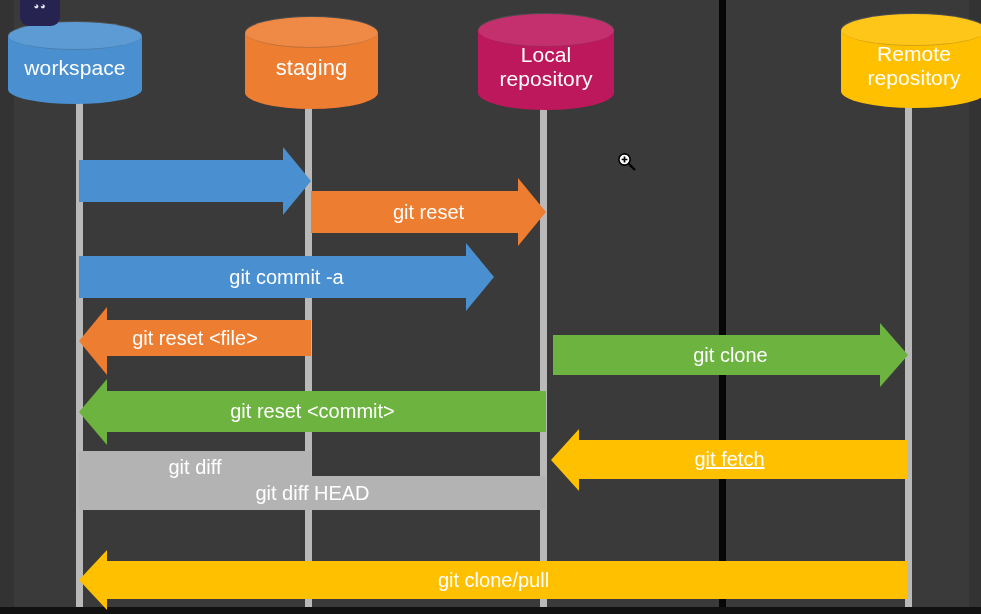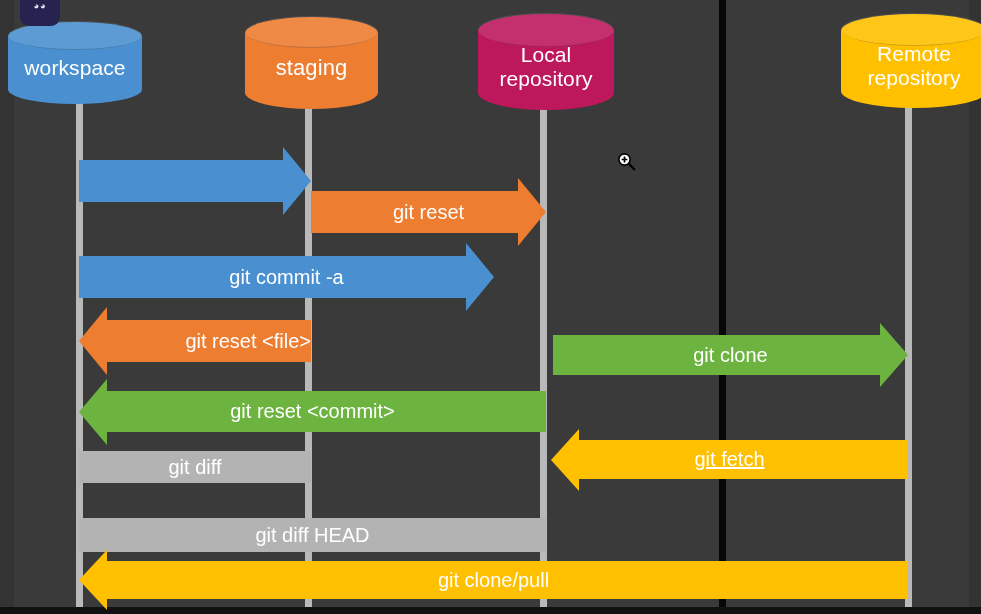--- a/index.html
+++ b/index.html
@@ -142,21 +142,21 @@
       <div class="flow" style="left: 311px; top: 191px; width: 235px; height: 42px;">
         <div class="bar-body" style="background: rgb(237, 125, 49); left: 0px; right: 28px;"></div>
         <div class="head" style="right: 0px; top: -13px; border-top: 34px solid transparent; border-bottom: 34px solid transparent; border-left: 28px solid rgb(237, 125, 49);"></div>
         <span>git reset</span>
       </div>
       <div class="flow" style="left: 79px; top: 256px; width: 415px; height: 42px;">
         <div class="bar-body" style="background: rgb(74, 144, 208); left: 0px; right: 28px;"></div>
         <div class="head" style="right: 0px; top: -13px; border-top: 34px solid transparent; border-bottom: 34px solid transparent; border-left: 28px solid rgb(74, 144, 208);"></div>
         <span>git commit -a</span>
       </div>
-      <div class="flow" style="left: 79px; top: 320px; width: 232px; height: 42px; justify-content: flex-end;">
+      <div class="flow" style="left: 79px; top: 320px; width: 232px; height: 36px;">
         <div class="bar-body" style="background: rgb(237, 125, 49); left: 28px; right: 0px;"></div>
         <div class="head" style="left: 0px; top: -13px; border-top: 34px solid transparent; border-bottom: 34px solid transparent; border-right: 28px solid rgb(237, 125, 49);"></div>
         <span>git reset &lt;file&gt;</span>
       </div>
       <div class="flow" style="left: 553px; top: 335px; width: 355px; height: 40px;">
         <div class="bar-body" style="background: rgb(108, 179, 63); left: 0px; right: 28px;"></div>
         <div class="head" style="right: 0px; top: -12px; border-top: 32px solid transparent; border-bottom: 32px solid transparent; border-left: 28px solid rgb(108, 179, 63);"></div>
         <span>git clone</span>
       </div>
       <div class="flow" style="left: 79px; top: 391px; width: 467px; height: 41px;">
@@ -166,21 +166,21 @@
       </div>
       <div class="flow" style="left: 551px; top: 440px; width: 357px; height: 39px; text-decoration: underline;">
         <div class="bar-body" style="background: rgb(255, 192, 0); left: 28px; right: 0px;"></div>
         <div class="head" style="left: 0px; top: -11.5px; border-top: 31px solid transparent; border-bottom: 31px solid transparent; border-right: 28px solid rgb(255, 192, 0);"></div>
         <span>git fetch</span>
       </div>
       <div class="flow" style="left: 79px; top: 451px; width: 232px; height: 32px;">
         <div class="bar-body" style="background: rgb(179, 179, 179); left: 0px; right: 0px;"></div>
         <span>git diff</span>
       </div>
-      <div class="flow" style="left: 79px; top: 518px; width: 467px; height: 34px;">
+      <div class="flow" style="left: 79px; top: 476px; width: 467px; height: 34px;">
         <div class="bar-body" style="background: rgb(179, 179, 179); left: 0px; right: 0px;"></div>
         <span>git diff HEAD</span>
       </div>
       <div class="flow" style="left: 79px; top: 561px; width: 829px; height: 38px;">
         <div class="bar-body" style="background: rgb(255, 192, 0); left: 28px; right: 0px;"></div>
         <div class="head" style="left: 0px; top: -11px; border-top: 30px solid transparent; border-bottom: 30px solid transparent; border-right: 28px solid rgb(255, 192, 0);"></div>
         <span>git clone/pull</span>
       </div>
     </div>
   <div id="nodes">

